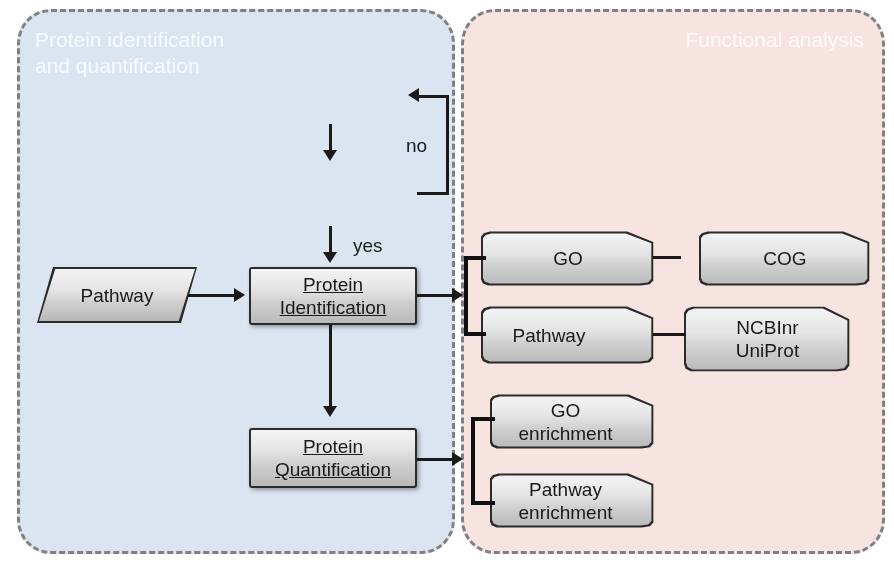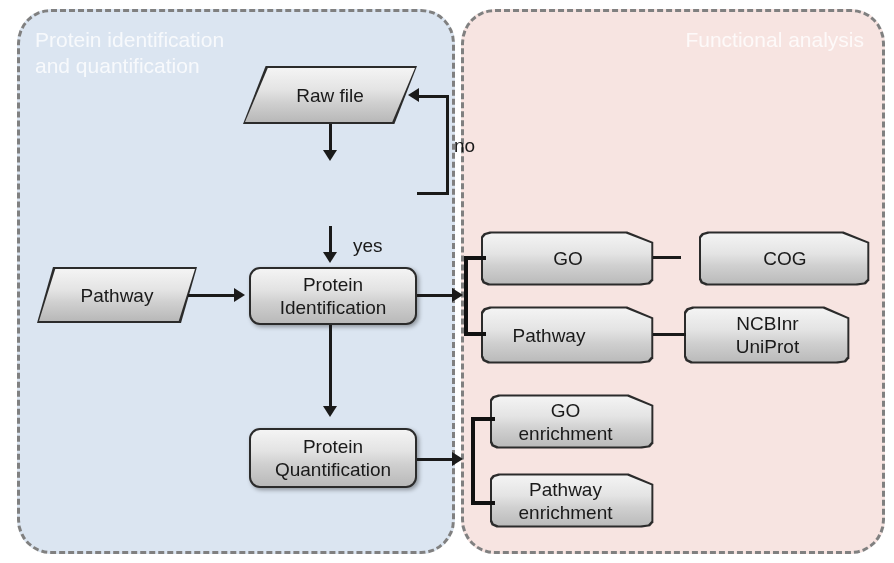--- a/index.html
+++ b/index.html
@@ -46,21 +46,21 @@
     display:flex;align-items:center;justify-content:center;
     text-align:center;
     color:#1a1a1a;
     font-size:19px;
     line-height:23px;
     white-space:pre-line;
     background:linear-gradient(to bottom,#f4f4f4 0%,#e3e3e3 38%,#cfcfcf 62%,#b9b9b9 100%);
     border:2px solid #2b2b2b;
     filter:drop-shadow(2px 2px 2px rgba(0,0,0,.35));
   }
-  .rounded{border-radius:11px;}
+  .rounded{border-radius:3px;text-decoration:underline;}
 
   
   .cut-corner{
     border:none;
     filter:none;
     background:transparent;
   }
   .cut-corner .cc-fill{
     position:absolute;inset:0;
     background:#2b2b2b;
@@ -133,25 +133,20 @@
 
   <div class="panel" id="panel-left"></div>
 
   <div class="panel" id="panel-right"></div>
 
   <div class="panel-title" id="title-left">Protein identification
 and quantification</div>
 
   <div class="panel-title" id="title-right">Functional analysis</div>
 
-  <div class="node para" style="left:243px;top:66px;width:174px;height:58px;">
-    <div class="p-fill" style="clip-path:polygon(13% 0%,100% 0%,87% 100%,0% 100%);"></div>
-    <div class="p-inner" style="clip-path:polygon(13.4% 0%,100% 0%,86.6% 100%,0% 100%);"></div>
-    <div class="p-text">Raw file</div>
-  </div>
 
 
   <div class="node para" style="left:37px;top:267px;width:160px;height:56px;">
     <div class="p-fill" style="clip-path:polygon(10% 0%,100% 0%,90% 100%,0% 100%);"></div>
     <div class="p-inner" style="clip-path:polygon(10.4% 0%,100% 0%,89.6% 100%,0% 100%);"></div>
     <div class="p-text">Pathway</div>
   </div>
 
   <div class="node rounded" style="left:249px;top:267px;width:168px;height:58px;">
     <span>Protein
@@ -174,21 +169,21 @@
     <div class="cc-inner"></div>
     <div class="cc-text">COG</div>
   </div>
 
   <div class="node cut-corner" style="left:481px;top:306px;width:174px;height:58px;">
     <div class="cc-fill"></div>
     <div class="cc-inner"></div>
     <div class="cc-text" style="padding-right:38px;">Pathway</div>
   </div>
 
-  <div class="node cut-corner" style="left:684px;top:306px;width:167px;height:58px;justify-content:flex-end;">
+  <div class="node cut-corner" style="left:684px;top:306px;width:167px;height:66px;justify-content:flex-end;">
     <div class="cc-fill"></div>
     <div class="cc-inner"></div>
     <div class="cc-text">NCBInr
 UniProt</div>
   </div>
 
   <div class="node cut-corner" style="left:490px;top:394px;width:165px;height:55px;">
     <div class="cc-fill"></div>
     <div class="cc-inner"></div>
     <div class="cc-text" style="padding-right:14px;">GO
@@ -202,21 +197,21 @@
 enrichment</div>
   </div>
 
   <div class="conn v" style="left:329px;top:124px;height:28px;"></div>
   <div class="arrow arrow-down" style="left:323px;top:150px;"></div>
 
   <div class="conn h" style="left:417px;top:192px;width:32px;"></div>
   <div class="conn v" style="left:446px;top:95px;height:100px;"></div>
   <div class="conn h" style="left:419px;top:95px;width:30px;"></div>
   <div class="arrow arrow-left" style="left:408px;top:88px;"></div>
-  <div class="edge-label" style="left:406px;top:136px;margin-left:48px;">no</div>
+  <div class="edge-label" style="left:406px;top:136px;">no</div>
 
   <div class="conn v" style="left:329px;top:226px;height:28px;"></div>
   <div class="arrow arrow-down" style="left:323px;top:252px;"></div>
   <div class="edge-label" style="left:353px;top:236px;">yes</div>
 
   <div class="conn h" style="left:188px;top:294px;width:48px;"></div>
   <div class="arrow arrow-right" style="left:234px;top:288px;"></div>
 
   <div class="conn v" style="left:329px;top:325px;height:84px;"></div>
   <div class="arrow arrow-down" style="left:323px;top:406px;"></div>

